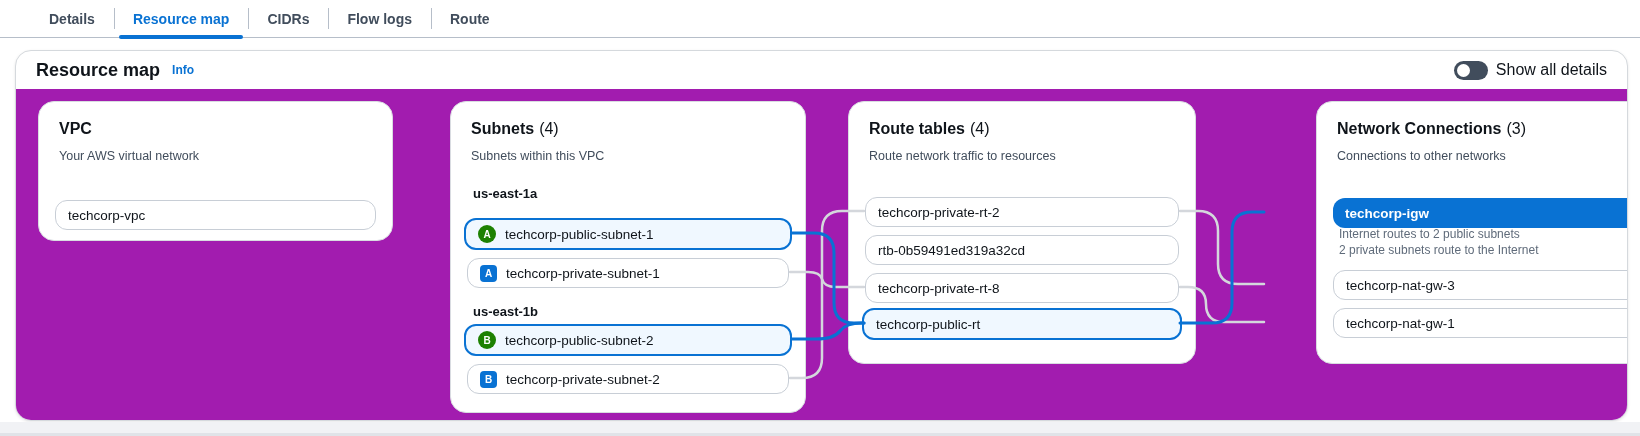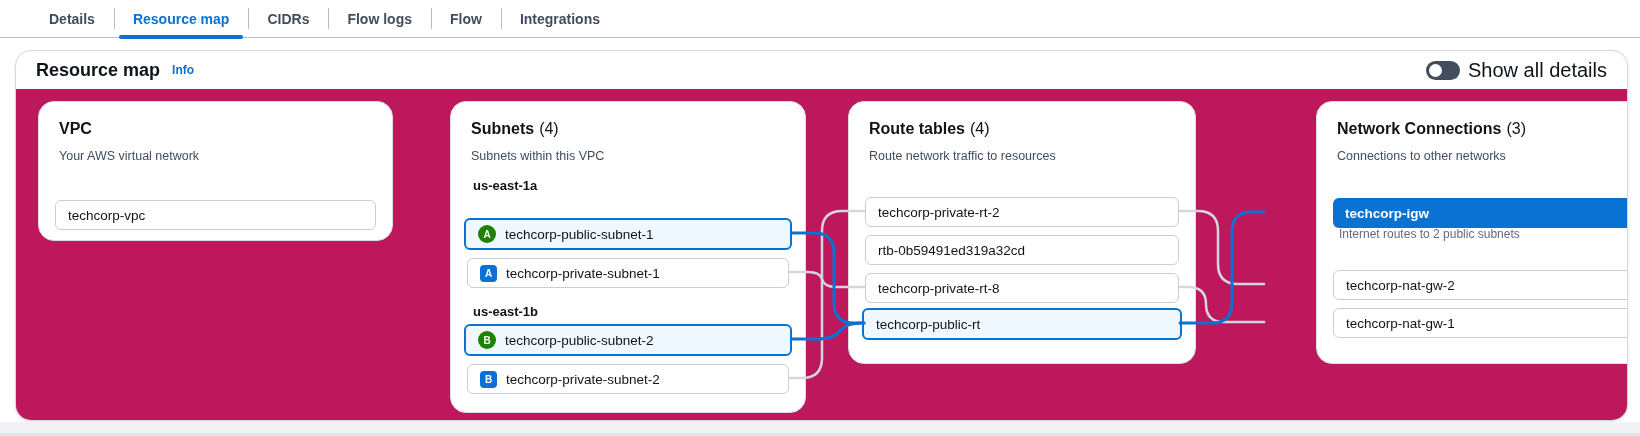--- a/index.html
+++ b/index.html
@@ -18,33 +18,33 @@
 
   
   .panel{position:absolute;left:15px;top:50px;width:1613px;height:371px;background:#fff;
          border:1px solid #d5d9dd;border-radius:16px;box-shadow:0 1px 3px rgba(0,7,22,.10);box-sizing:border-box;}
   .panel-header{position:absolute;left:0;right:0;top:0;height:38px;display:flex;align-items:center;padding:0 20px;}
   .panel-title{font-size:18px;font-weight:700;color:#0f141a;}
   .info-link{margin-left:12px;font-size:12px;font-weight:700;color:var(--accent);cursor:pointer;}
   .toggle-wrap{margin-left:auto;display:flex;align-items:center;gap:8px;cursor:pointer;}
   .toggle{width:34px;height:19px;border-radius:10px;background:#414d5c;position:relative;flex:none;}
   .toggle::after{content:'';position:absolute;left:3px;top:3px;width:13px;height:13px;background:#fff;border-radius:50%;}
-  .toggle-label{font-size:20px;color:#0f141a;}
+  .toggle-label{font-size:16px;color:#0f141a;}
 
-  .panel-body{position:absolute;left:0;right:0;top:38px;bottom:0;background:#be185d;
+  .panel-body{position:absolute;left:0;right:0;top:38px;bottom:0;background:#a21caf;
               border-radius:0 0 15px 15px;overflow:hidden;text-decoration:underline;}
 
   
   .card{position:absolute;background:#fff;border:1px solid #d9dce1;border-radius:16px;box-sizing:border-box;}
   .card-title{position:absolute;left:20px;top:18px;font-size:16px;font-weight:700;color:#0f141a;white-space:nowrap;}
   .card-title .count{font-weight:400;margin-left:5px;}
   .card-sub{position:absolute;left:20px;top:47px;font-size:12.5px;color:#414d5c;white-space:nowrap;}
   .group-label{position:absolute;left:22px;font-size:13px;font-weight:700;color:#0f141a;}
 
-  .pill{position:absolute;left:16px;right:16px;height:30px;border:1px solid #c8ced6;border-radius:6px;
+  .pill{position:absolute;left:16px;right:16px;height:30px;border:1px solid #c8ced6;border-radius:12px;
         background:#fff;display:flex;align-items:center;gap:9px;padding:0 12px;font-size:13.5px;
         color:#0f141a;box-sizing:border-box;cursor:pointer;white-space:nowrap;}
   .pill.hl{border:2px solid var(--accent);background:var(--highlight_bg);left:13px;right:13px;height:32px;}
   .pill.sel{background:var(--accent);border:none;color:#fff;font-weight:700;}
 
   .badge{width:18px;height:18px;border-radius:50%;background:var(--badge_green);color:#fff;font-size:10px;
          font-weight:700;display:flex;align-items:center;justify-content:center;flex:none;}
   .badge.sq{width:17px;height:17px;border-radius:4px;background:var(--badge_blue);}
 
   .igw-desc{position:absolute;left:22px;top:124px;font-size:12px;line-height:16px;color:#5f6b7a;}
@@ -57,22 +57,21 @@
 </head>
 <body>
 
 <div class="screen">
 
   <div class="tabbar">
     <div class="tab">Details</div>
     <div class="tab active">Resource map</div>
     <div class="tab">CIDRs</div>
     <div class="tab">Flow logs</div>
-    <div class="tab">Flow</div>
-    <div class="tab">Integrations</div>
+    <div class="tab">Route</div>
   </div>
 
   <div class="panel">
     <div class="panel-header">
       <span class="panel-title">Resource map</span>
       <span class="info-link">Info</span>
       <span class="toggle-wrap">
         <span class="toggle"></span>
         <span class="toggle-label">Show all details</span>
       </span>
@@ -87,21 +86,21 @@
           <span>techcorp-vpc</span>
         </div>
       </div>
 
       <div class="card" style="left:434px;top:12px;width:356px;height:312px;padding-left:48px;">
         <div class="card-title">
           <span>Subnets</span><span class="count">(4)</span>
         </div>
         <div class="card-sub">Subnets within this VPC</div>
 
-        <div class="group-label" style="top:76px;">us-east-1a</div>
+        <div class="group-label" style="top:84px;">us-east-1a</div>
         <div class="pill hl" style="top:116px;">
           <span class="badge">A</span>
           <span>techcorp-public-subnet-1</span>
         </div>
         <div class="pill" style="top:156px;">
           <span class="badge sq">A</span>
           <span>techcorp-private-subnet-1</span>
         </div>
 
         <div class="group-label" style="top:202px;">us-east-1b</div>
@@ -139,23 +138,24 @@
         <div class="card-title">
           <span>Network Connections</span><span class="count">(3)</span>
         </div>
         <div class="card-sub">Connections to other networks</div>
 
         <div class="pill sel" style="top:96px;">
           <span>techcorp-igw</span>
         </div>
         <div class="igw-desc">
           <div>Internet routes to 2 public subnets</div>
+          <div>2 private subnets route to the Internet</div>
         </div>
         <div class="pill" style="top:168px;">
-          <span>techcorp-nat-gw-2</span>
+          <span>techcorp-nat-gw-3</span>
         </div>
         <div class="pill" style="top:206px;">
           <span>techcorp-nat-gw-1</span>
         </div>
       </div>
 
       <svg class="connectors" viewBox="0 0 1611 333" xmlns="http://www.w3.org/2000/svg">
         <g fill="none" stroke="#d4d7dc" stroke-width="2.5" stroke-linecap="round">
           <path d="M774,183 H792 Q804,183 806,190 Q808,198 820,198 H848"></path>
           <path d="M774,289 H786 Q806,289 806,269 V142 Q806,122 826,122 H848"></path>

